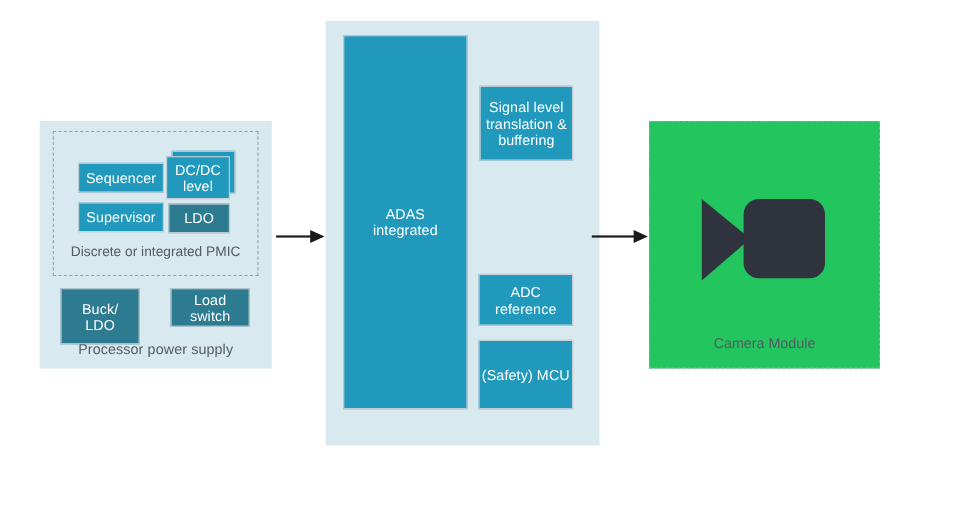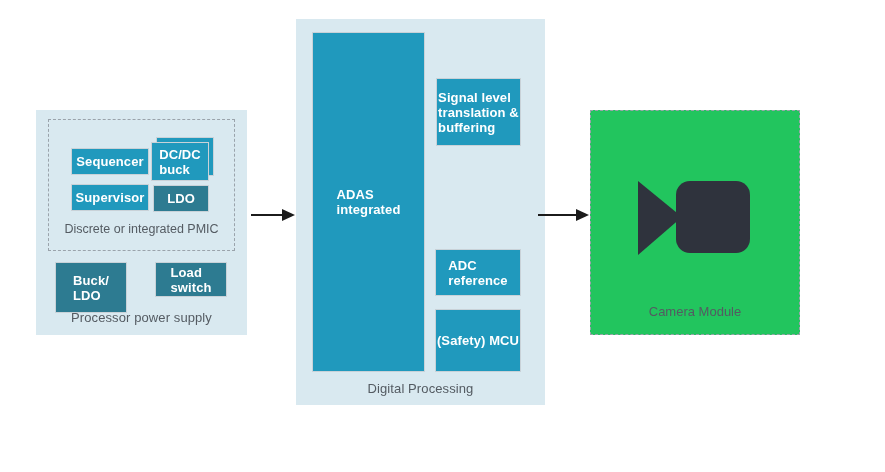--- a/index.html
+++ b/index.html
@@ -56,28 +56,27 @@
     line-height: 15px;
   }
 
   
   .blk {
     position: absolute;
     box-sizing: border-box;
     display: flex;
     align-items: center;
     justify-content: center;
-    text-align: left;
+    text-align: center;
     color: #ffffff;
     font-size: 13px;
     line-height: 15px;
     border: 1px solid #c9d2d8;
     white-space: pre-line;
     letter-spacing: .1px;
-    font-weight: bold;
   }
   .blk.light  { background: #2099bd; }
   .blk.dark   { background: #2d7b91; }
 
   
   .stack-shadow {
     position: absolute;
     background: #2099bd;
     border: 1px solid #c9d2d8;
     box-sizing: border-box;
@@ -113,21 +112,21 @@
 <div class="stage">
 
   <div class="panel" style="left:36px; top:110px; width:211px; height:225px;">
 
     <div class="dashed-group" style="left:12px; top:9px; width:187px; height:132px;">
 
       <div class="blk light" style="left:22px; top:28px; width:78px; height:27px;">Sequencer</div>
 
       <div class="stack-shadow" style="left:107px; top:17px; width:58px; height:39px;"></div>
       <div class="blk light" style="left:102px; top:22px; width:58px; height:39px;">DC/DC
-buck</div>
+level</div>
 
       <div class="blk light" style="left:22px; top:64px; width:78px; height:27px;">Supervisor</div>
 
       <div class="blk dark" style="left:104px; top:65px; width:56px; height:27px;">LDO</div>
 
       <div class="dashed-caption" style="top:102px;">Discrete or integrated PMIC</div>
     </div>
 
     <div class="blk dark" style="left:19px; top:152px; width:72px; height:51px;">Buck/
 LDO</div>
@@ -150,21 +149,20 @@
 
     <div class="blk light" style="left:140px; top:59px; width:85px; height:68px;">Signal level
 translation &amp;
 buffering</div>
 
     <div class="blk light" style="left:139px; top:230px; width:86px; height:47px;">ADC
 reference</div>
 
     <div class="blk light nowrap" style="left:139px; top:290px; width:86px; height:63px; font-size:13px;">(Safety) MCU</div>
 
-    <div class="panel-caption" style="top:362px;">Digital Processing</div>
   </div>
 
   <div class="arrow" style="left:538px; top:207px; width:52px; height:16px;">
     <div class="shaft" style="width:40px;"></div>
     <div class="head" style="left:38px;"></div>
   </div>
 
   <div class="dashed-group" style="left:590px; top:110px; width:210px; height:225px; background:#22c55e;">
 
     <div class="cam-icon" style="left:45px; top:62px; width:118px; height:88px;">

